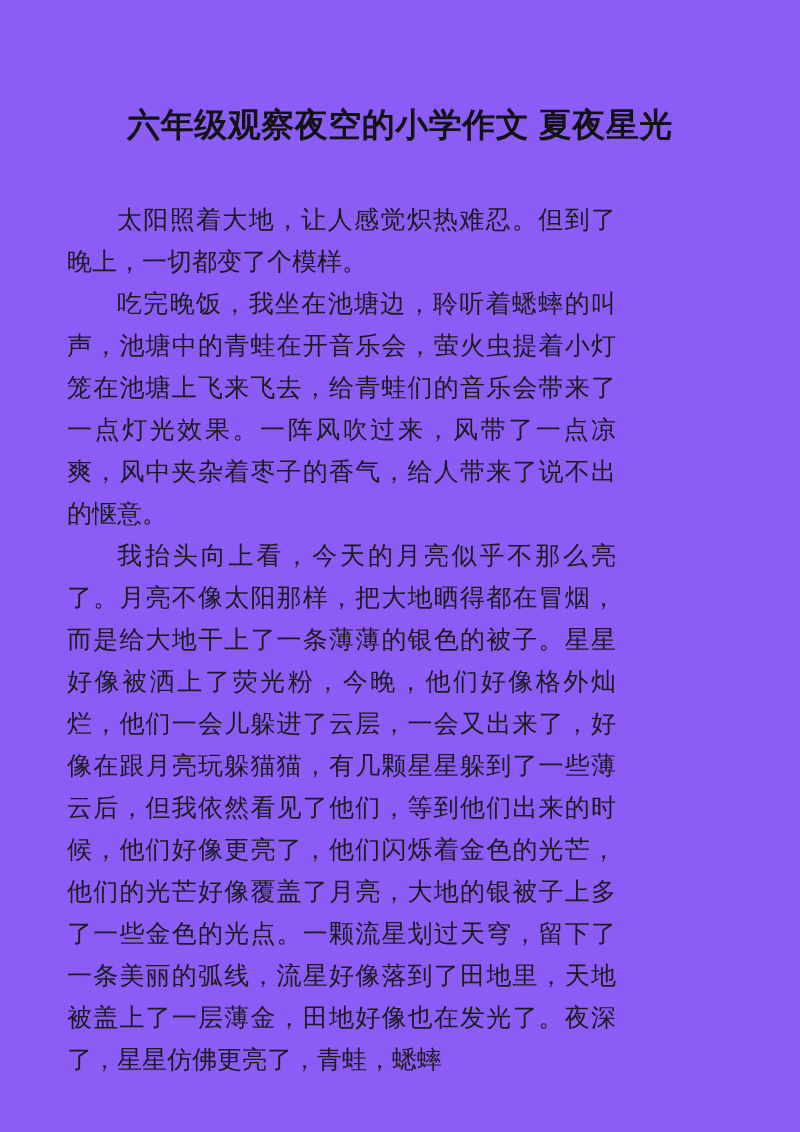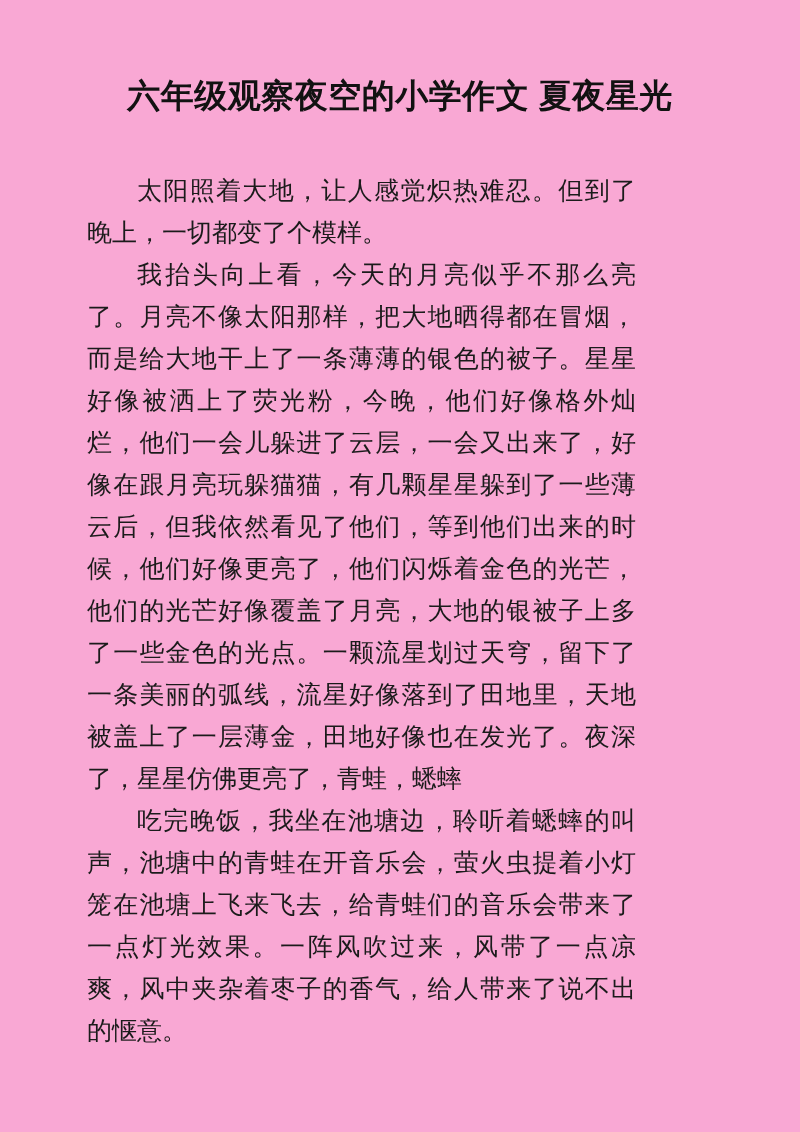--- a/index.html
+++ b/index.html
@@ -9,39 +9,39 @@
   body {
     width: 800px;
     height: 1132px;
     background: #ffffff;
     overflow: hidden;
   }
   .page {
     box-sizing: border-box;
     width: 800px;
     height: 1132px;
-    padding-top: 71px;
-    background: #f9a8d4;
+    padding-top: 100px;
+    background: #8b5cf6;
   }
   .essay-title {
     margin: 0 auto;
     width: 566px;
     text-align: center;
     font-family: "Liberation Sans", "DejaVu Sans", sans-serif;
     font-weight: bold;
     font-size: 33px;
     line-height: 49px;
     color: #121212;
     letter-spacing: 0.5px;
   }
   .title-line {
     display: block;
   }
   .essay-body {
-    margin: 50px 120px 0 87px;
+    margin: 50px 120px 0 67px;
     width: 549px;
     font-family: "Liberation Serif", "DejaVu Serif", serif;
     font-size: 25px;
     line-height: 42px;
     color: #1b1b1b;
   }
   .essay-body p {
     margin: 0;
     padding: 0;
     text-indent: 2em;
@@ -52,17 +52,17 @@
 <body>
 
 <div class="page">
 
   <h1 class="essay-title">
     <span class="title-line">六年级观察夜空的小学作文 夏夜星光</span>
   </h1>
 
   <div class="essay-body">
     <p>太阳照着大地，让人感觉炽热难忍。但到了晚上，一切都变了个模样。</p>
+    <p>吃完晚饭，我坐在池塘边，聆听着蟋蟀的叫声，池塘中的青蛙在开音乐会，萤火虫提着小灯笼在池塘上飞来飞去，给青蛙们的音乐会带来了一点灯光效果。一阵风吹过来，风带了一点凉爽，风中夹杂着枣子的香气，给人带来了说不出的惬意。</p>
     <p>我抬头向上看，今天的月亮似乎不那么亮了。月亮不像太阳那样，把大地晒得都在冒烟，而是给大地干上了一条薄薄的银色的被子。星星好像被洒上了荧光粉，今晚，他们好像格外灿烂，他们一会儿躲进了云层，一会又出来了，好像在跟月亮玩躲猫猫，有几颗星星躲到了一些薄云后，但我依然看见了他们，等到他们出来的时候，他们好像更亮了，他们闪烁着金色的光芒，他们的光芒好像覆盖了月亮，大地的银被子上多了一些金色的光点。一颗流星划过天穹，留下了一条美丽的弧线，流星好像落到了田地里，天地被盖上了一层薄金，田地好像也在发光了。夜深了，星星仿佛更亮了，青蛙，蟋蟀</p>
-    <p>吃完晚饭，我坐在池塘边，聆听着蟋蟀的叫声，池塘中的青蛙在开音乐会，萤火虫提着小灯笼在池塘上飞来飞去，给青蛙们的音乐会带来了一点灯光效果。一阵风吹过来，风带了一点凉爽，风中夹杂着枣子的香气，给人带来了说不出的惬意。</p>
   </div>
 
 </div>
 
 </body></html>

